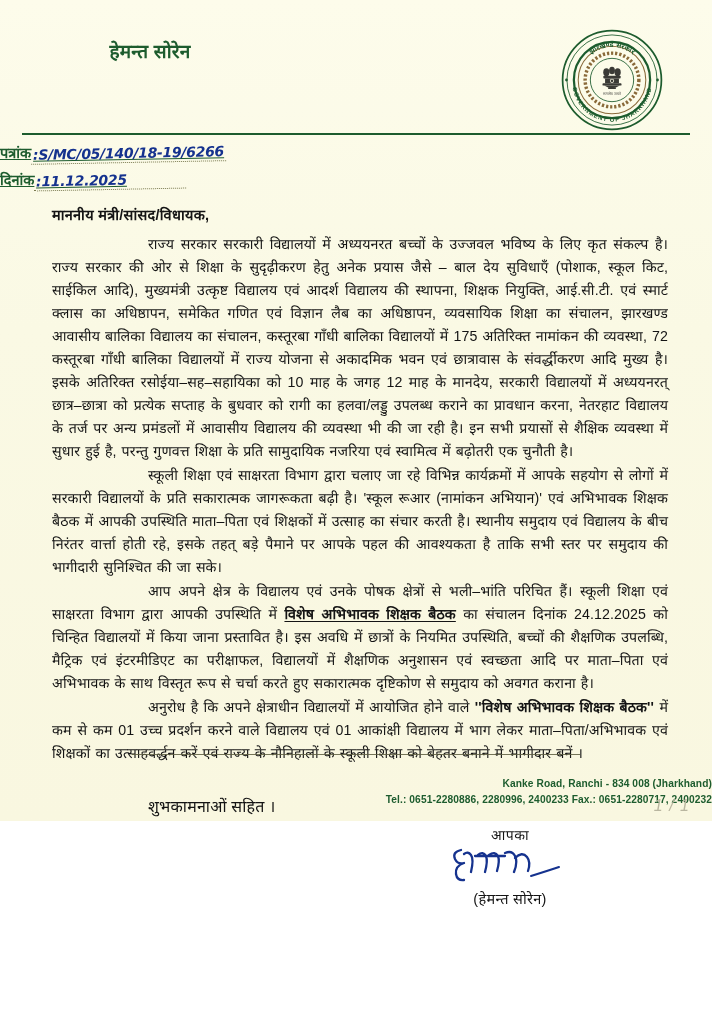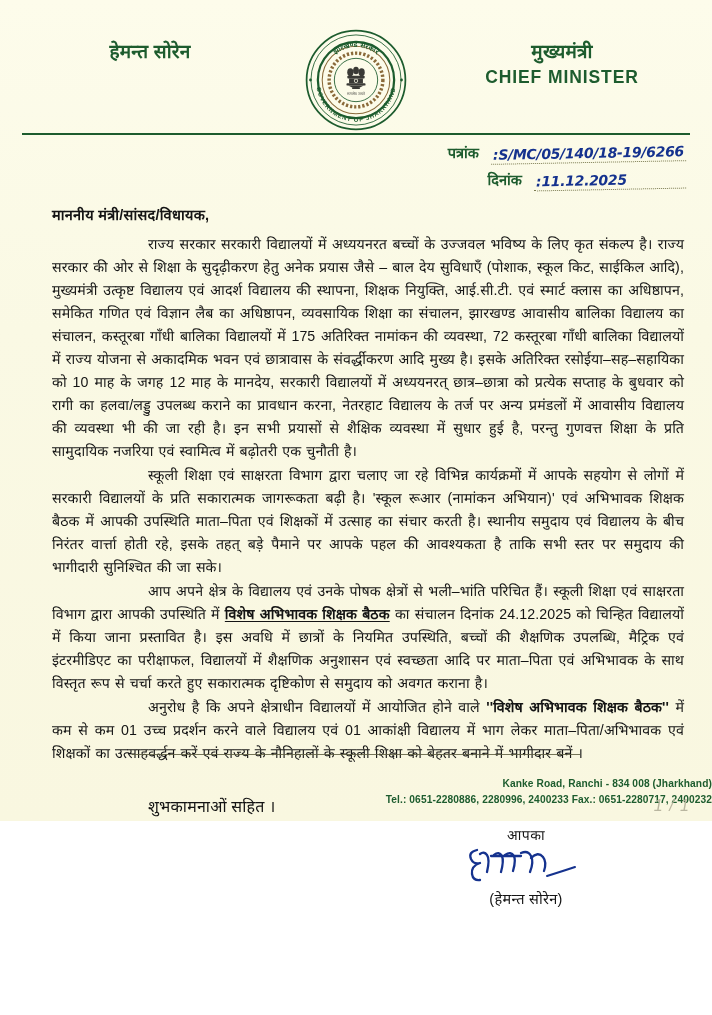--- a/index.html
+++ b/index.html
@@ -79,24 +79,25 @@
 
   
   .refblock {
     margin-top: 12px;
     padding-right: 26px;
     text-align: right;
     color: #1d5c2e;
   }
   .refline {
     display: flex;
-    justify-content: flex-end;
+    justify-content: flex-start;
     align-items: baseline;
-    gap: 12px;
+    gap: 0;
     margin-bottom: 6px;
+    text-decoration: underline;
   }
   .ref-label {
     font-size: 14.5px;
     font-weight: bold;
     color: #1d5c2e;
     white-space: nowrap;
   }
   .ref-value {
     font-family: "DejaVu Sans", sans-serif;
     font-size: 14px;
@@ -107,21 +108,21 @@
     border-bottom: 1.5px dotted #7a7a50;
     padding: 0 2px 1px 2px;
     min-width: 130px;
     text-align: left;
     transform: rotate(-1.1deg);
   }
   .ref-value.date { min-width: 152px; }
 
   
   .letterbody {
-    padding: 8px 28px 0 52px;
+    padding: 8px 44px 0 52px;
     color: #141414;
   }
 
   .salutation {
     font-size: 14.5px;
     font-weight: bold;
     margin-bottom: 9px;
     letter-spacing: .3px;
   }
 
@@ -241,24 +242,20 @@
           <circle cx="60" cy="61" r="2.4" fill="#fbfae6"></circle>
           <circle cx="60" cy="61" r="1.5" fill="#3a3a36"></circle>
           <rect x="49" y="63.8" width="22" height="2.6" rx="1"></rect>
           <path d="M51 66.4 q9 6 18 0 z"></path>
           <rect x="55.5" y="68.5" width="9" height="2" rx="0.6"></rect>
         </g>
         <text x="60" y="77.5" font-size="4.2" font-family="'DejaVu Sans', sans-serif" fill="#3a3a36" text-anchor="middle">सत्यमेव जयते</text>
       </svg>
     </div>
 
-    <div class="lh-block right">
-      <div class="lh-hi">मुख्यमंत्री</div>
-      <div class="lh-en">CHIEF MINISTER</div>
-    </div>
   </div>
 
   <div class="head-rule"></div>
 
   <div class="refblock">
     <div class="refline">
       <span class="ref-label">पत्रांक</span>
       <span class="ref-value">:S/MC/05/140/18-19/6266</span>
     </div>
     <div class="refline">

